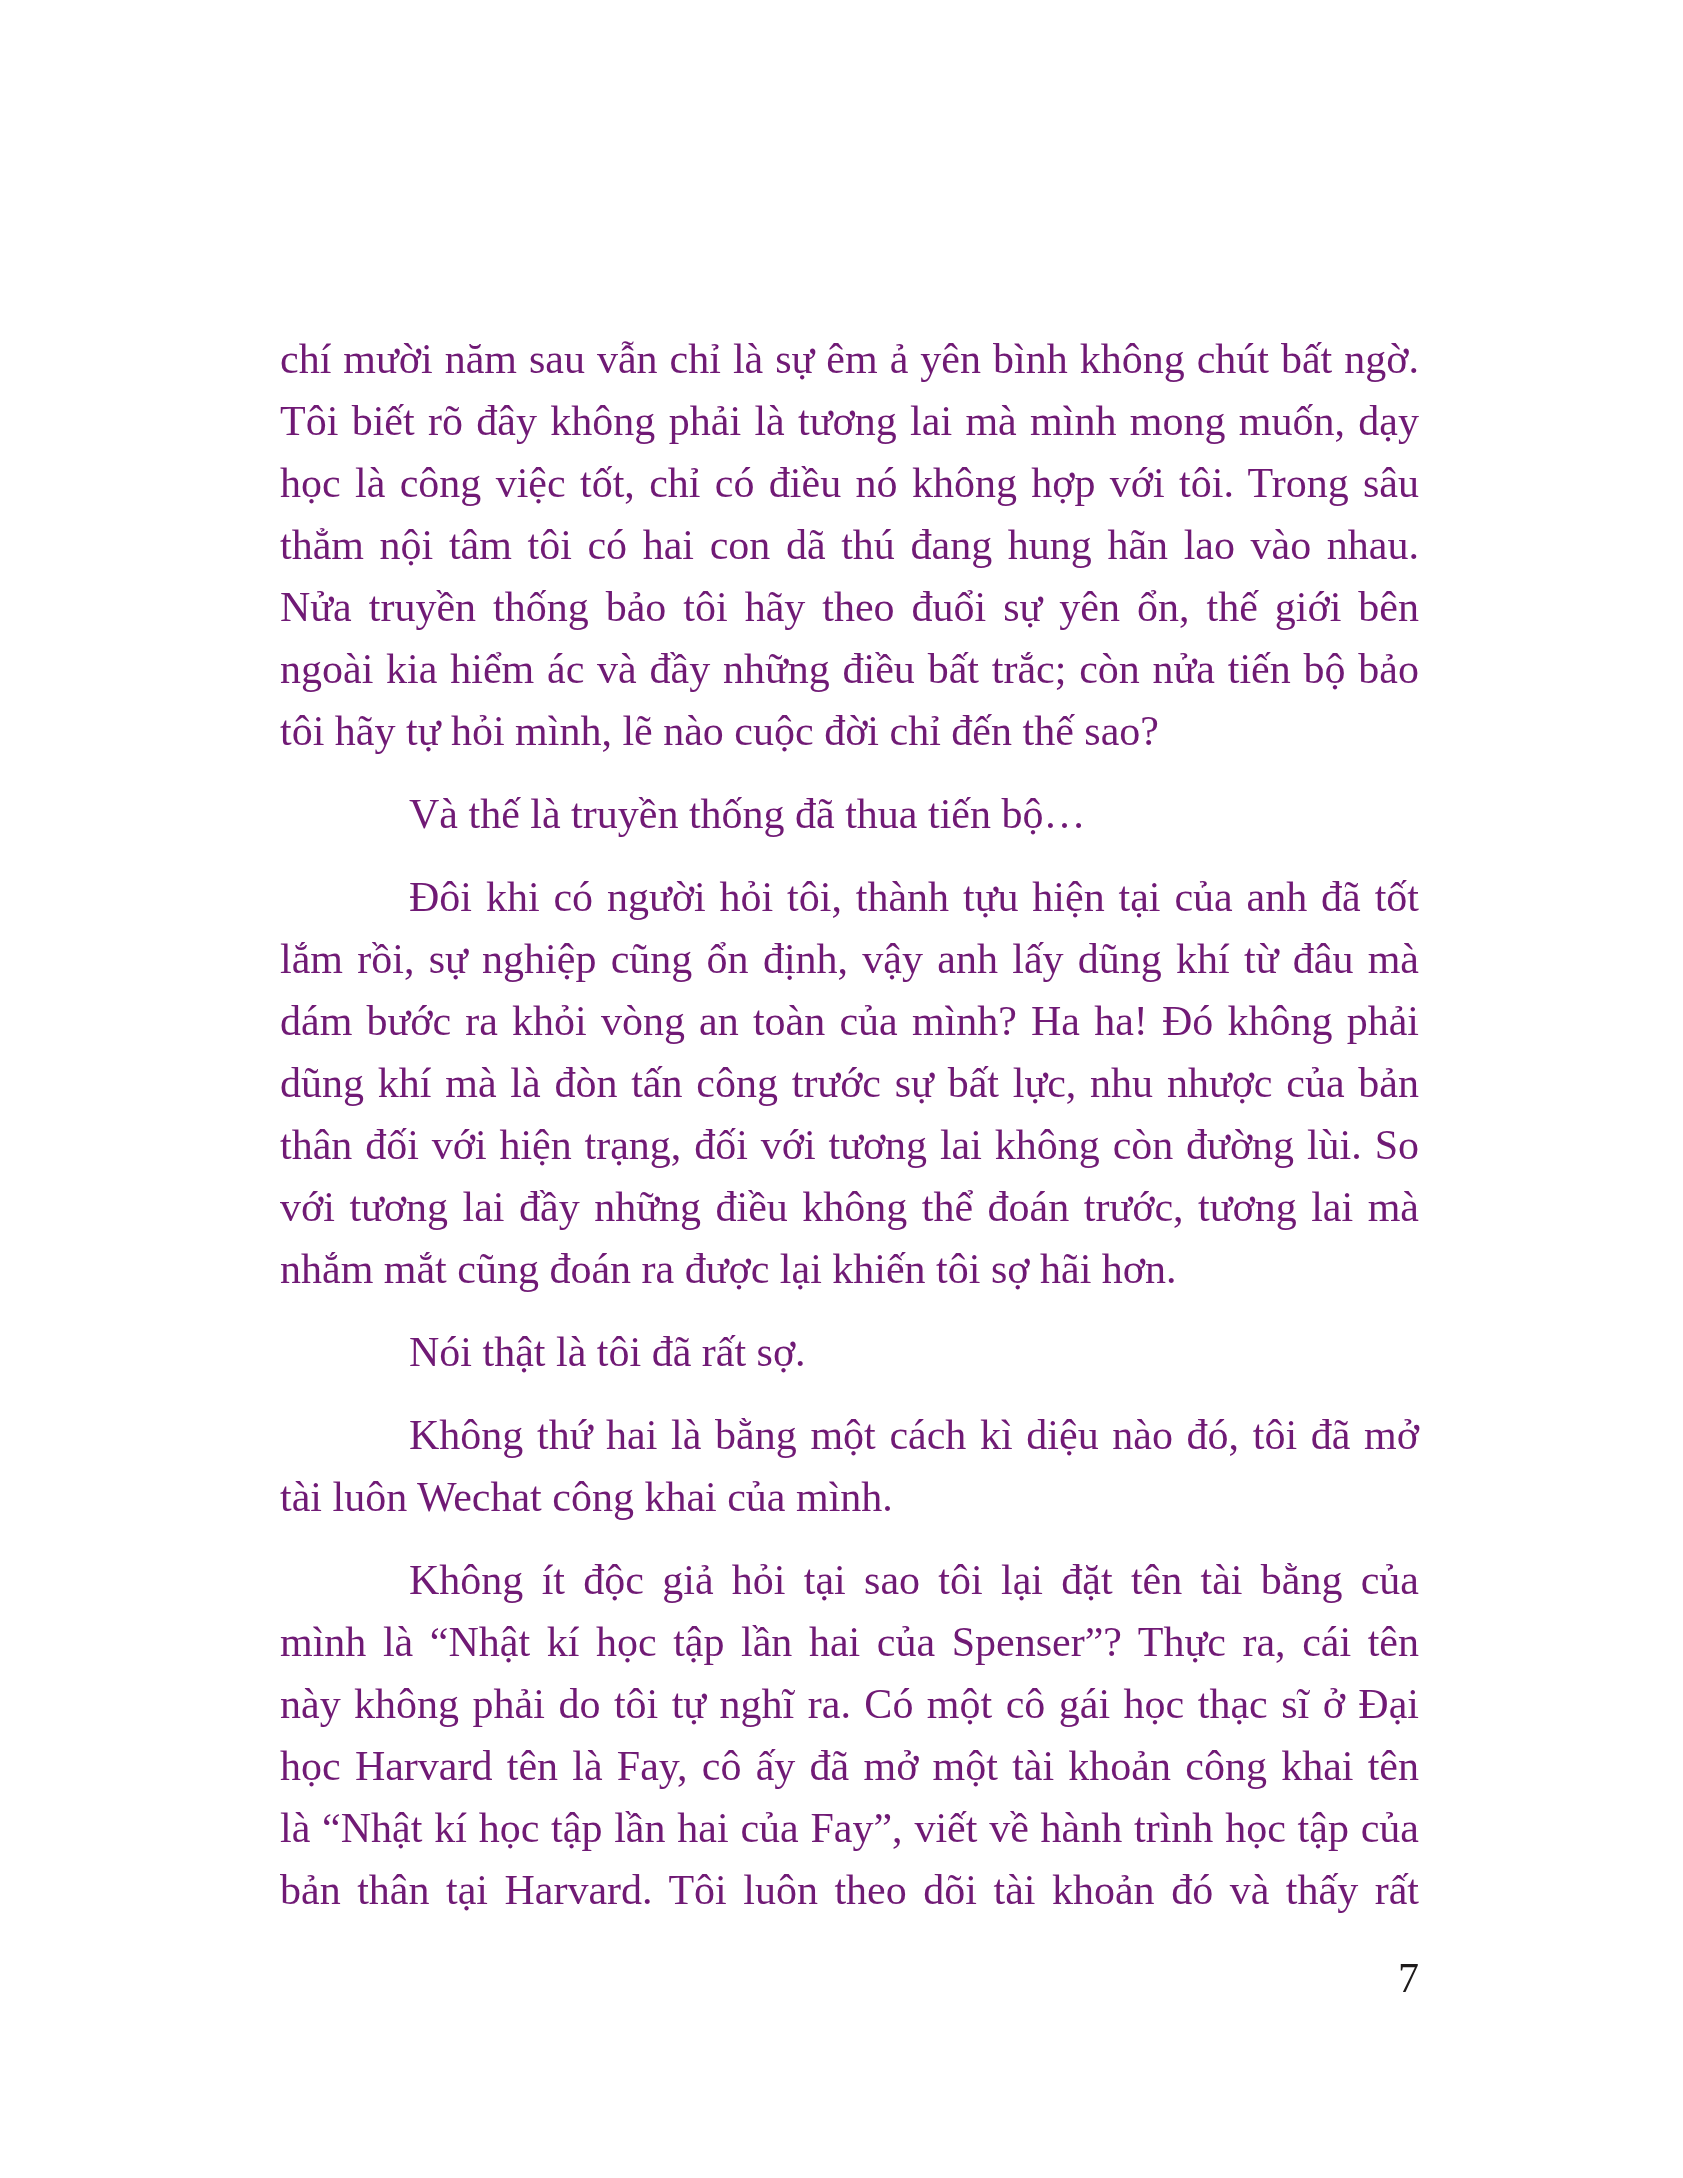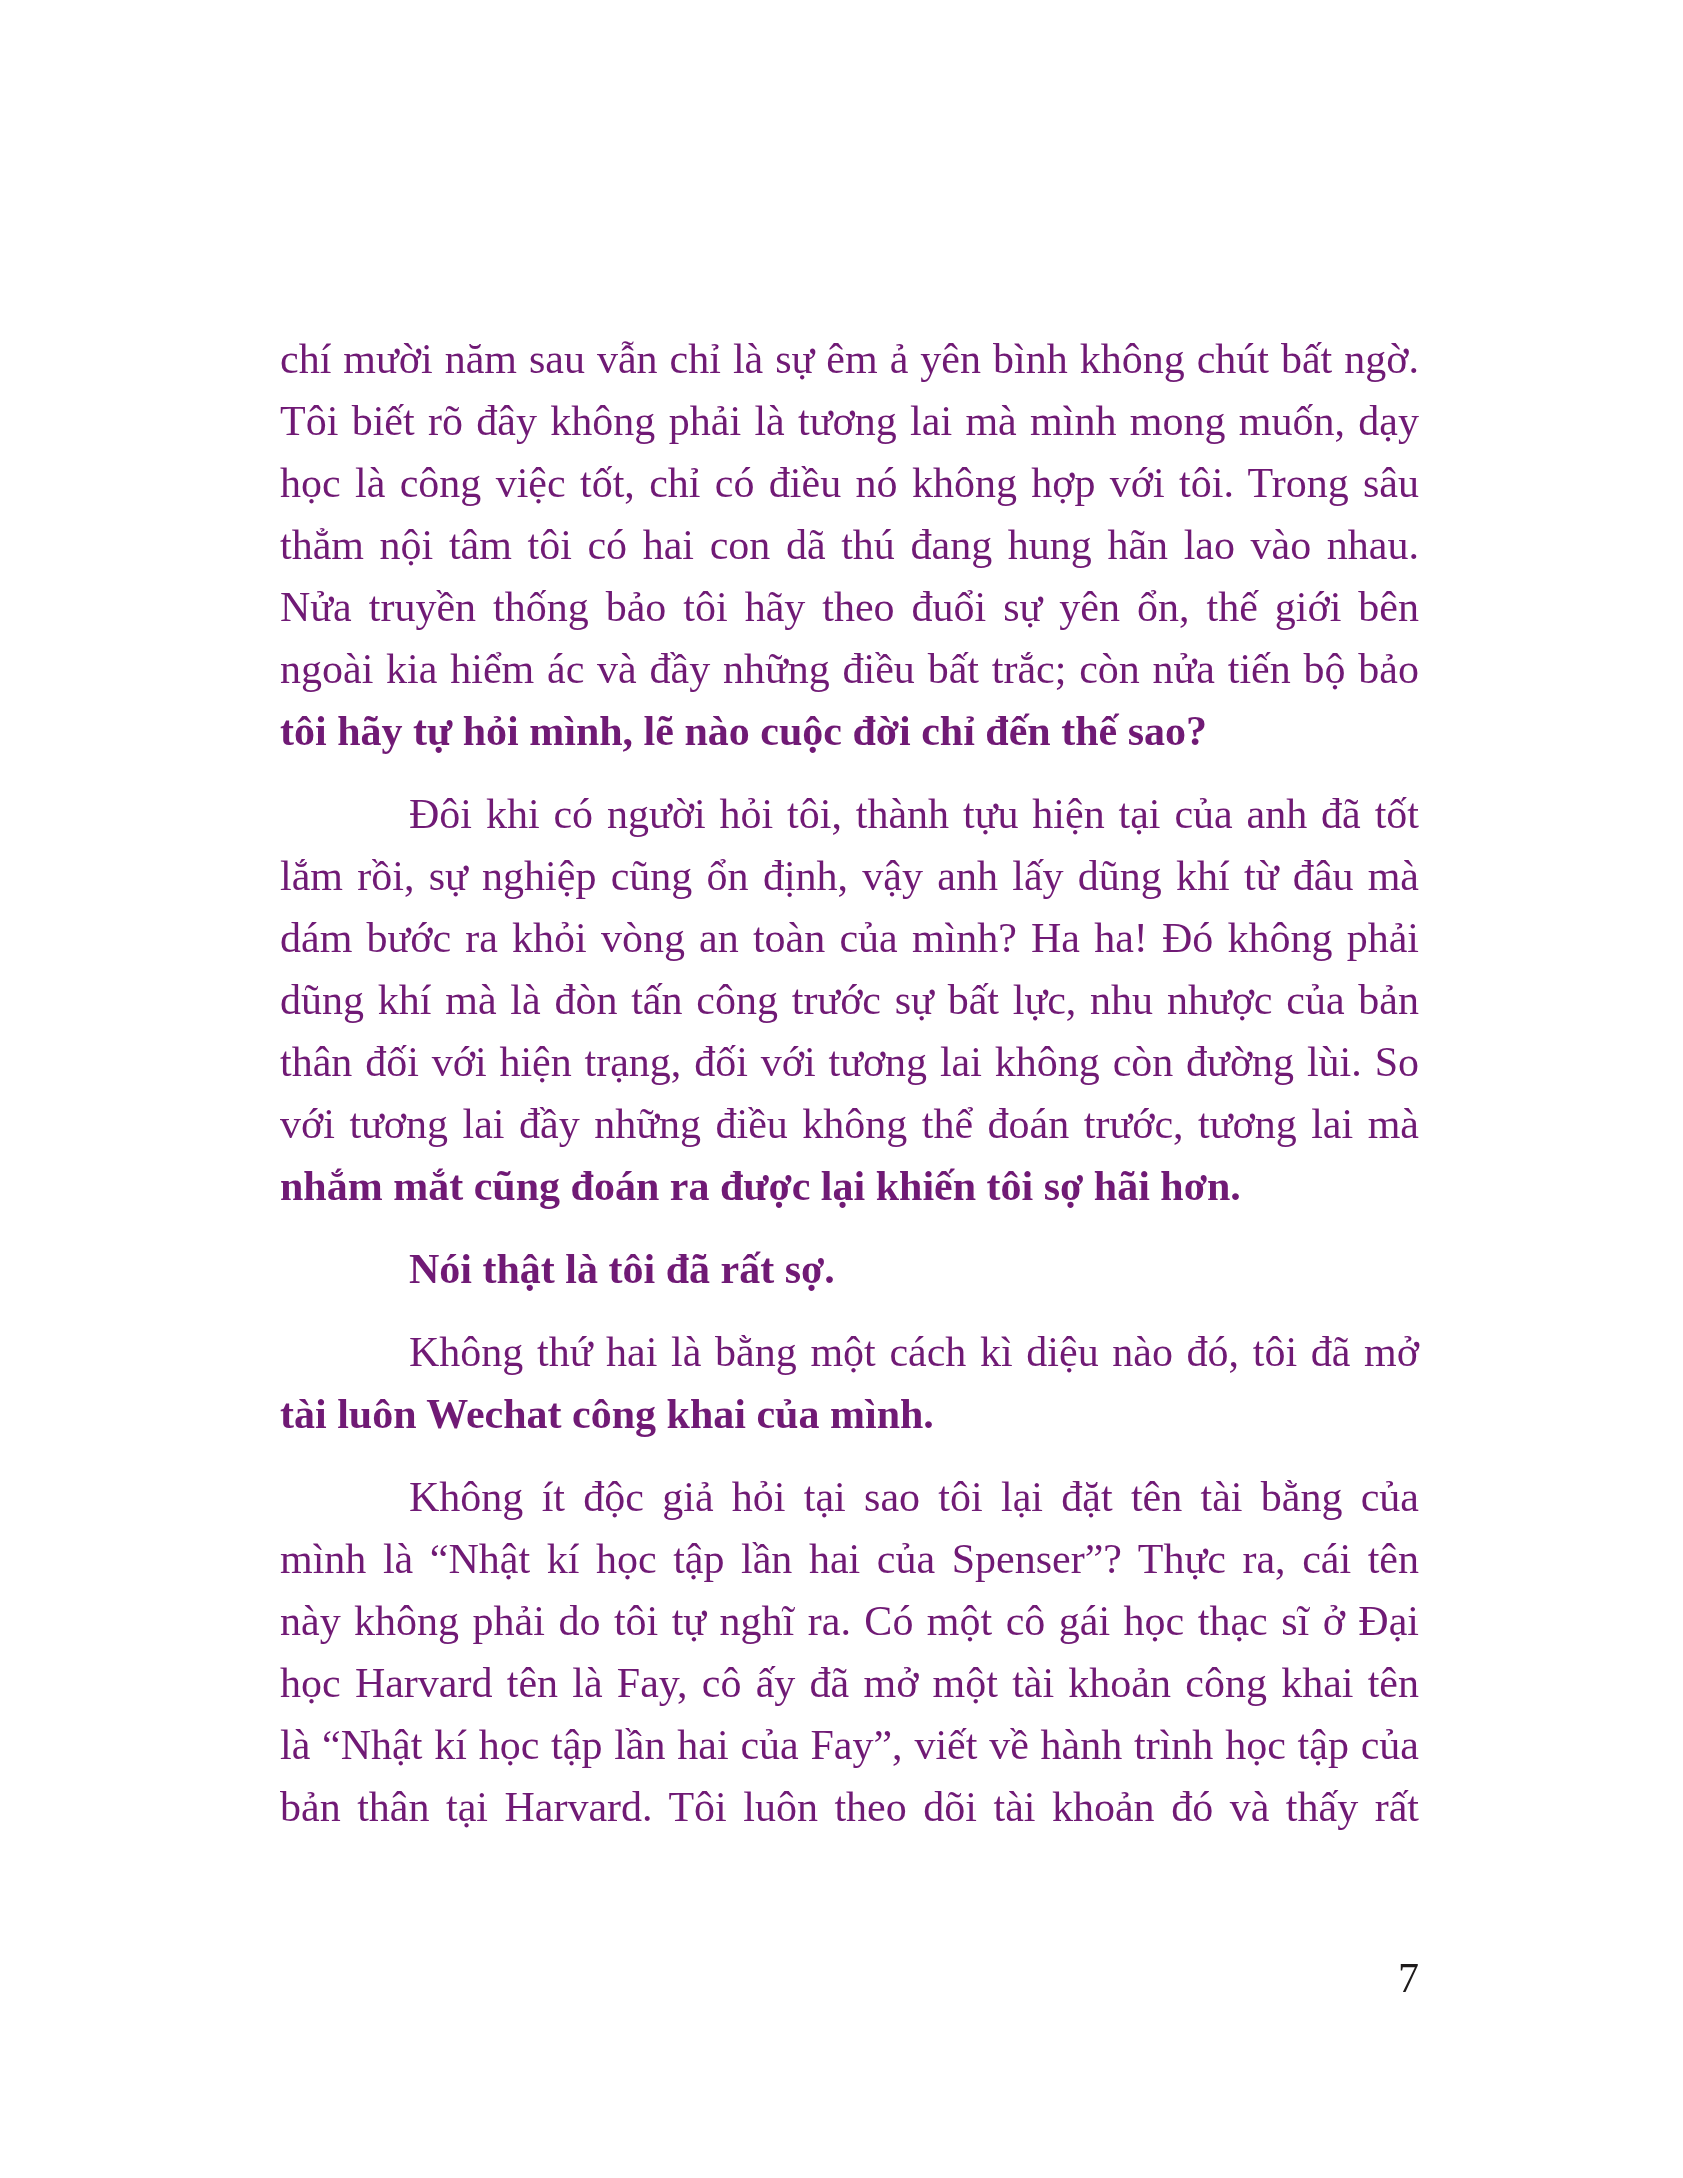--- a/index.html
+++ b/index.html
@@ -42,21 +42,20 @@
     display: block;
     white-space: normal;
   }
   .line.j {
     text-align: justify;
     text-align-last: justify;
   }
   .line.last {
     text-align: center;
     text-align-last: left;
-    font-weight: bold;
   }
   .line.indent {
     padding-left: 129px;
   }
   .page-number {
     position: absolute;
     left: 280px;
     top: 1947px;
     width: 1139px;
     text-align: right;
@@ -76,20 +75,23 @@
     <p class="para">
       <span class="line j">chí mười năm sau vẫn chỉ là sự êm ả yên bình không chút bất ngờ.</span>
       <span class="line j">Tôi biết rõ đây không phải là tương lai mà mình mong muốn, dạy</span>
       <span class="line j">học là công việc tốt, chỉ có điều nó không hợp với tôi. Trong sâu</span>
       <span class="line j">thẳm nội tâm tôi có hai con dã thú đang hung hãn lao vào nhau.</span>
       <span class="line j">Nửa truyền thống bảo tôi hãy theo đuổi sự yên ổn, thế giới bên</span>
       <span class="line j">ngoài kia hiểm ác và đầy những điều bất trắc; còn nửa tiến bộ bảo</span>
       <span class="line last">tôi hãy tự hỏi mình, lẽ nào cuộc đời chỉ đến thế sao?</span>
     </p>
 
+    <p class="para gap">
+      <span class="line last indent">Và thế là truyền thống đã thua tiến bộ…</span>
+    </p>
 
     <p class="para gap">
       <span class="line j indent">Đôi khi có người hỏi tôi, thành tựu hiện tại của anh đã tốt</span>
       <span class="line j">lắm rồi, sự nghiệp cũng ổn định, vậy anh lấy dũng khí từ đâu mà</span>
       <span class="line j">dám bước ra khỏi vòng an toàn của mình? Ha ha! Đó không phải</span>
       <span class="line j">dũng khí mà là đòn tấn công trước sự bất lực, nhu nhược của bản</span>
       <span class="line j">thân đối với hiện trạng, đối với tương lai không còn đường lùi. So</span>
       <span class="line j">với tương lai đầy những điều không thể đoán trước, tương lai mà</span>
       <span class="line last">nhắm mắt cũng đoán ra được lại khiến tôi sợ hãi hơn.</span>
     </p>

